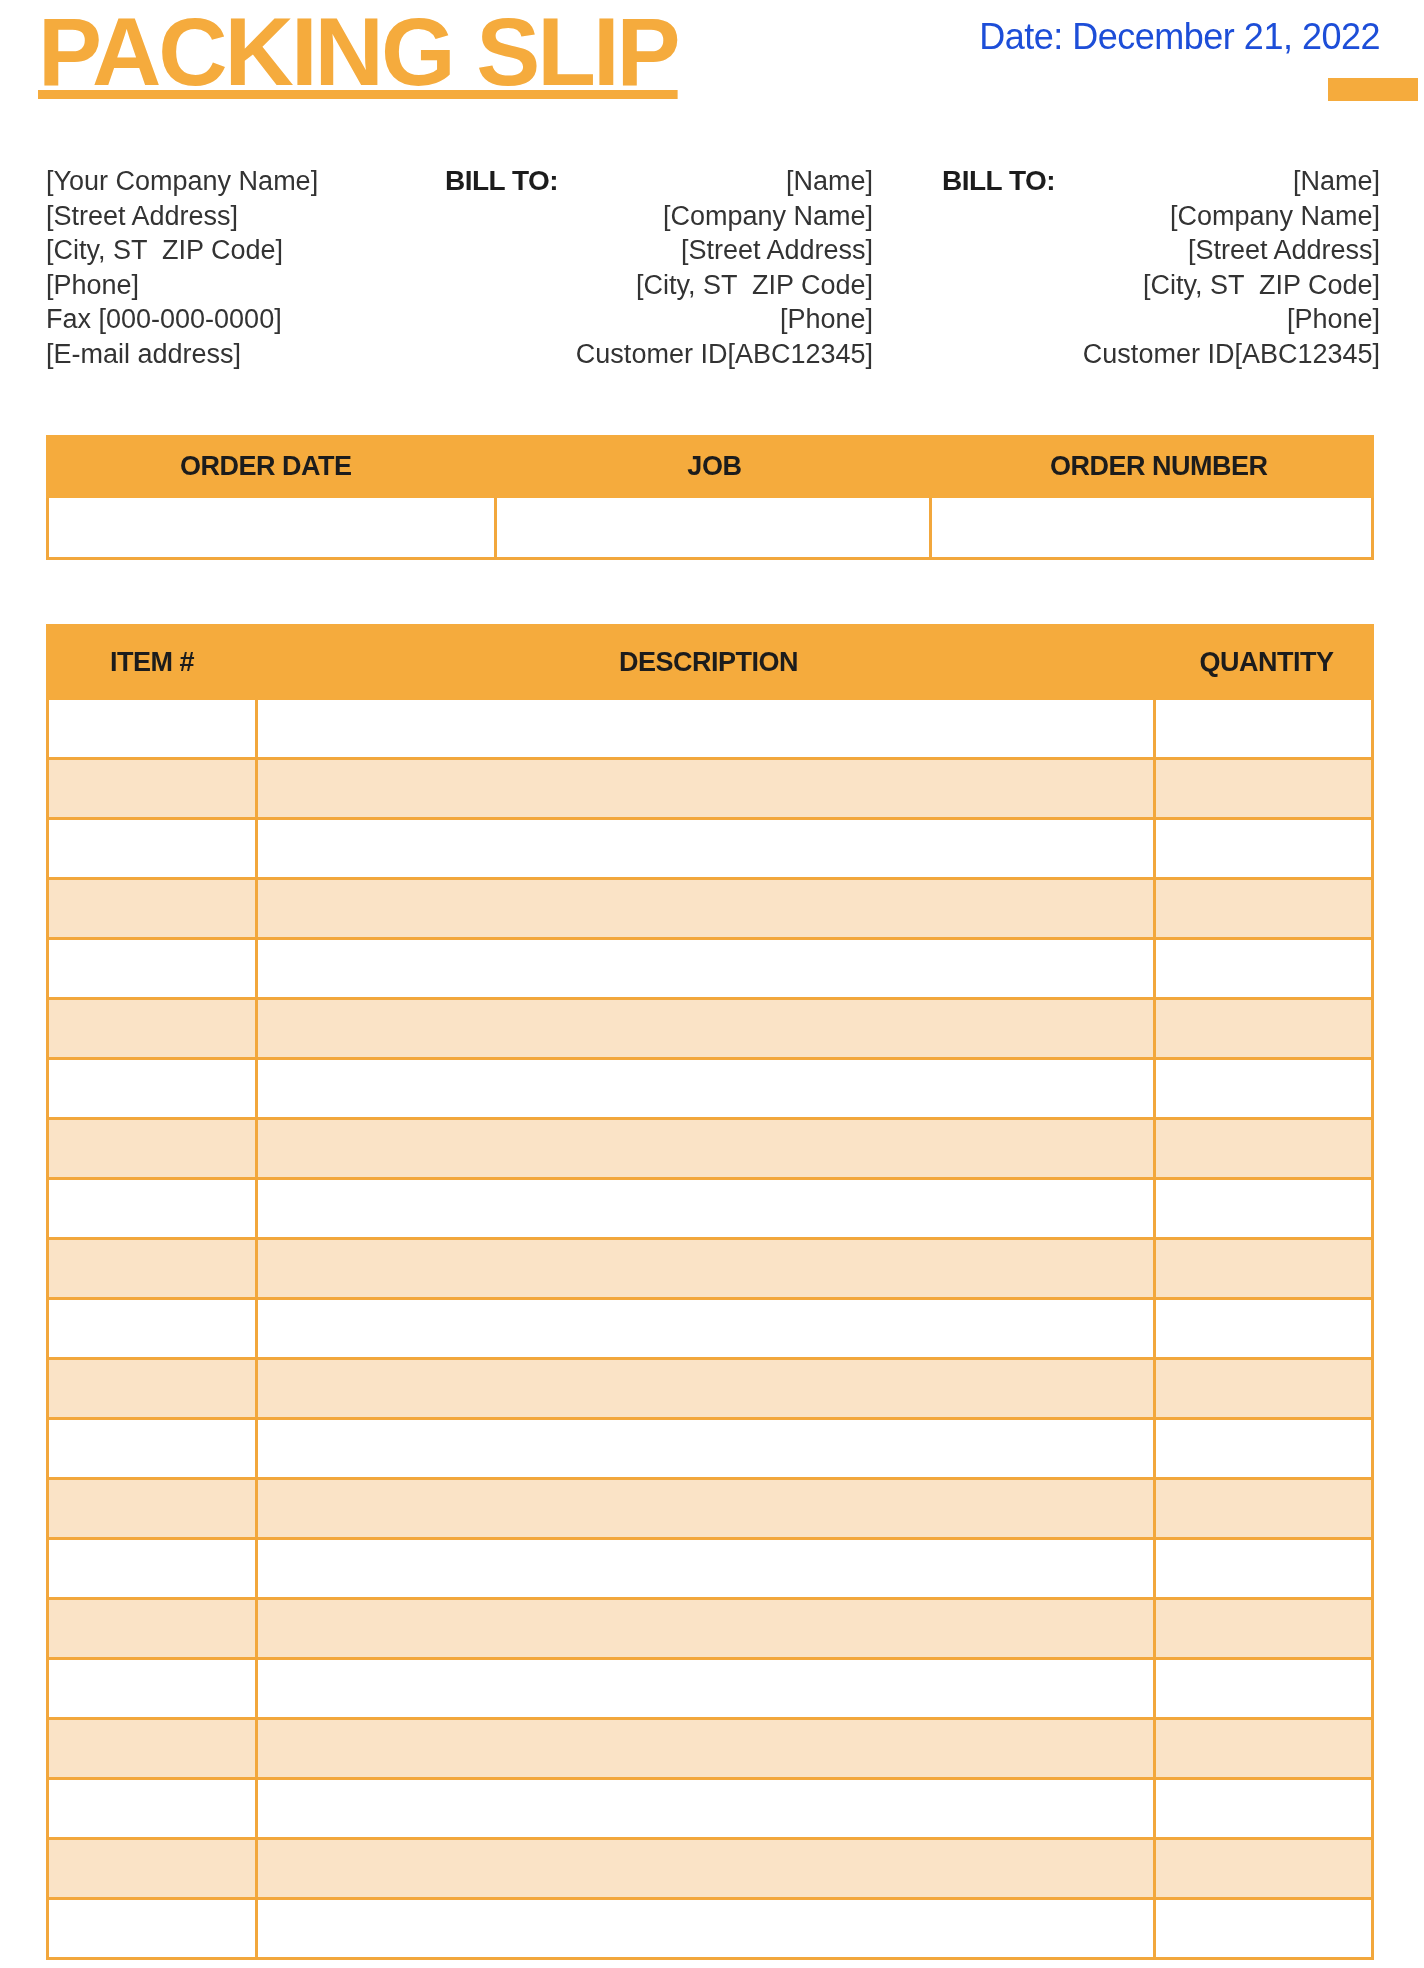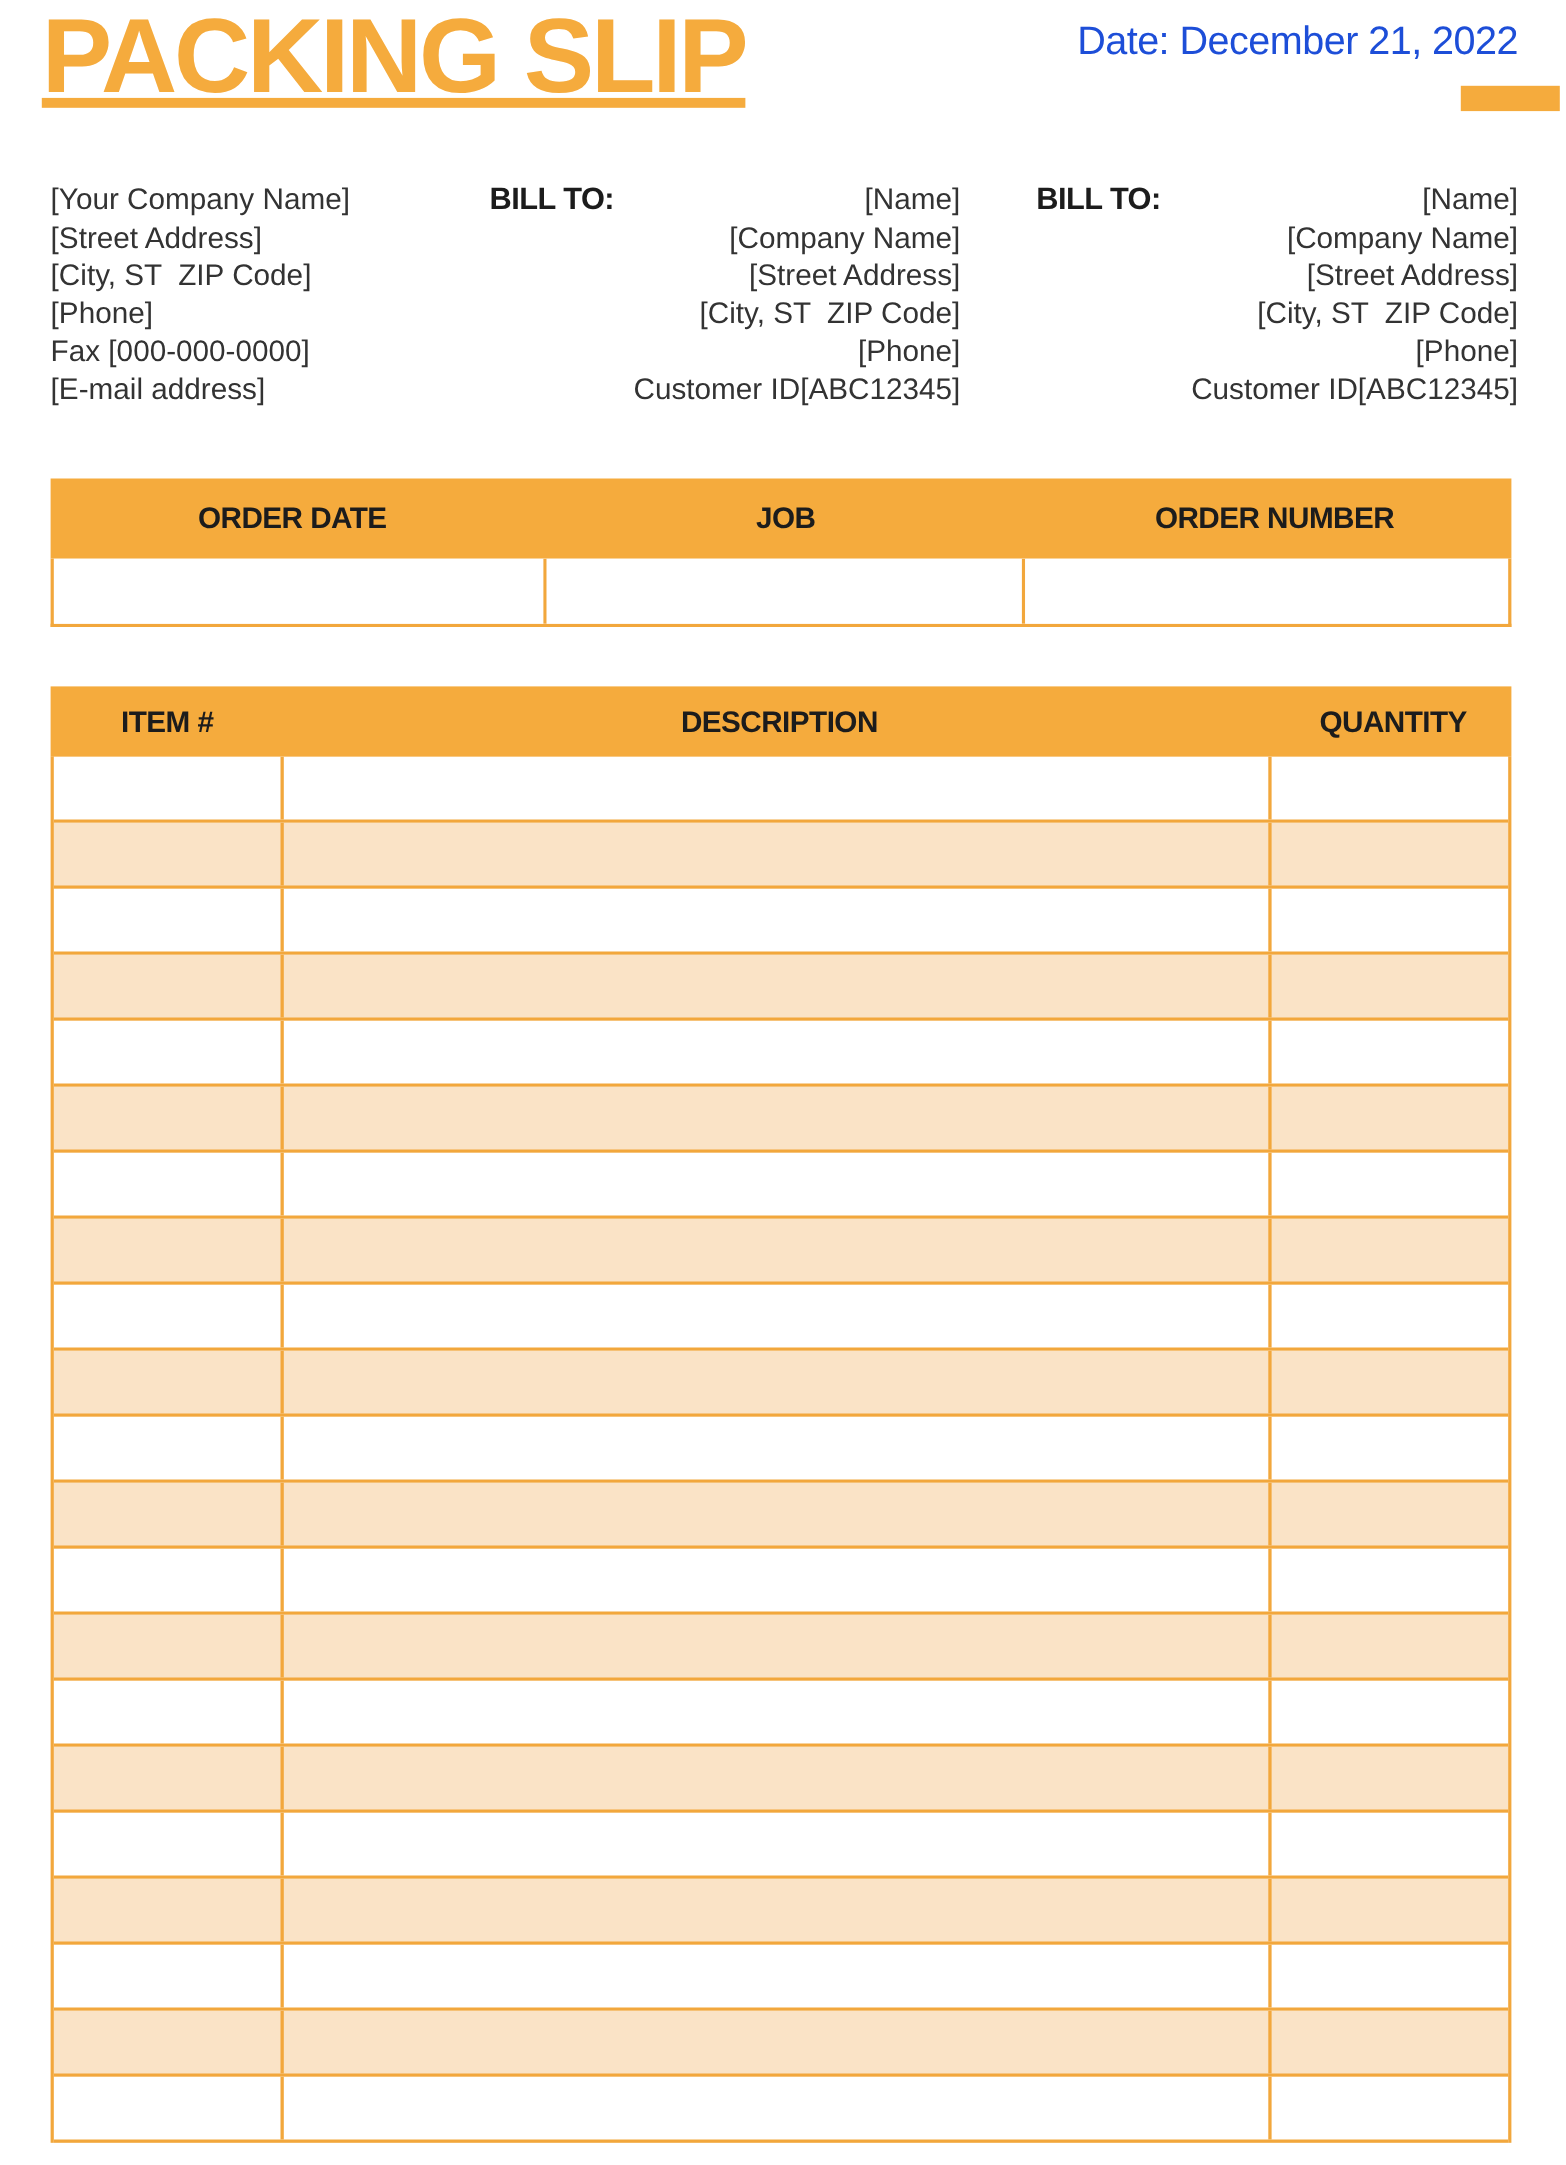--- a/index.html
+++ b/index.html
@@ -44,35 +44,35 @@
   .shipto-col{left:427px;width:400px;text-align:right;}
   .billto-col{right:0;width:360px;text-align:right;}
   
   .thead{display:flex;align-items:center;background:var(--orange);}
   .th{
     text-align:center;font-weight:700;font-size:27px;color:var(--ink);
     letter-spacing:-0.5px;white-space:pre;
   }
   
   .order-table{position:absolute;left:46px;top:435px;width:1328px;}
-  .order-table .thead{height:73px;gap:17px;}
+  .order-table .thead{height:63px;gap:17px;}
   .order-table .th:nth-child(1){width:451px;}
   .order-table .th:nth-child(2){width:435px;}
   .order-table .th:nth-child(3){width:442px;}
   .order-row{
     display:flex;height:62px;background:#fff;
     border:3px solid var(--border);border-top:none;
   }
   .order-cell{height:100%;background:#fff;}
   .order-cell:nth-child(1){width:448px;border-right:3px solid var(--border);}
   .order-cell:nth-child(2){width:435px;border-right:3px solid var(--border);}
   .order-cell:nth-child(3){flex:1;}
   
   .items-table{position:absolute;left:46px;top:624px;width:1328px;}
-  .items-table .thead{height:64px;}
+  .items-table .thead{height:76px;}
   .items-table .th:nth-child(1){width:212px;}
   .items-table .th:nth-child(2){width:901px;}
   .items-table .th:nth-child(3){width:215px;}
   .items-body{
     border-left:3px solid var(--border);
     border-right:3px solid var(--border);
   }
   .irow{display:flex;height:60px;border-bottom:3px solid var(--border);}
   .irow.white{background:#ffffff;}
   .irow.beige{background:var(--beige);}

